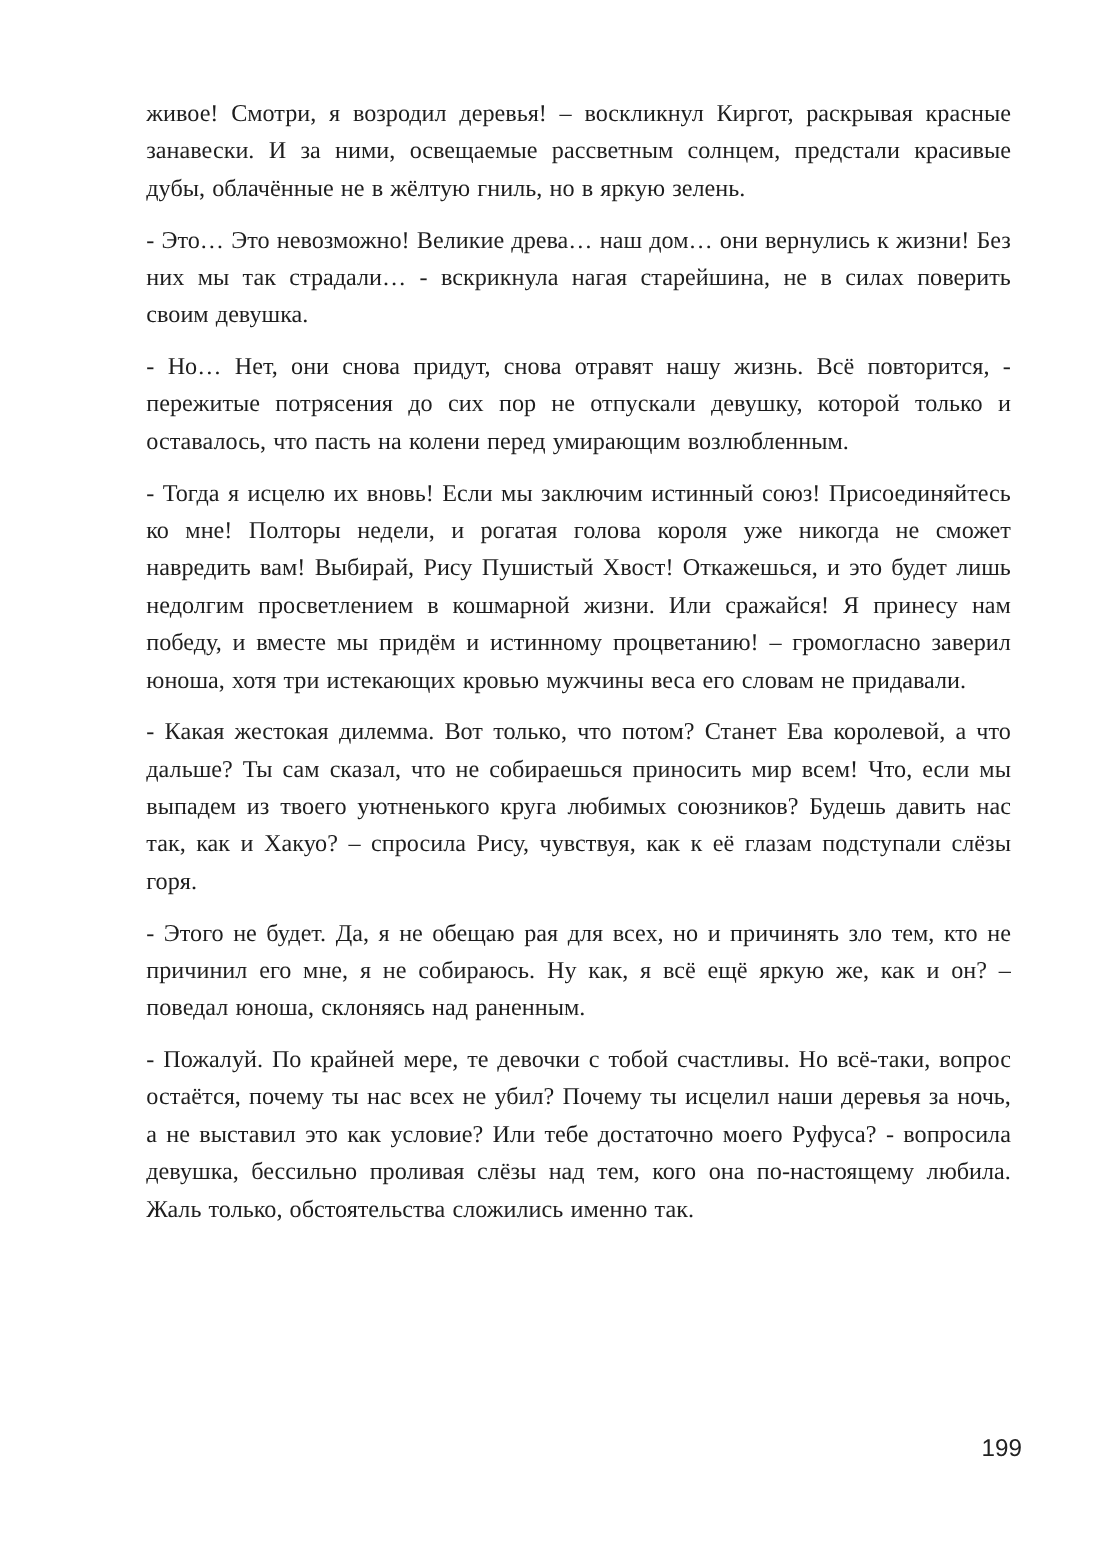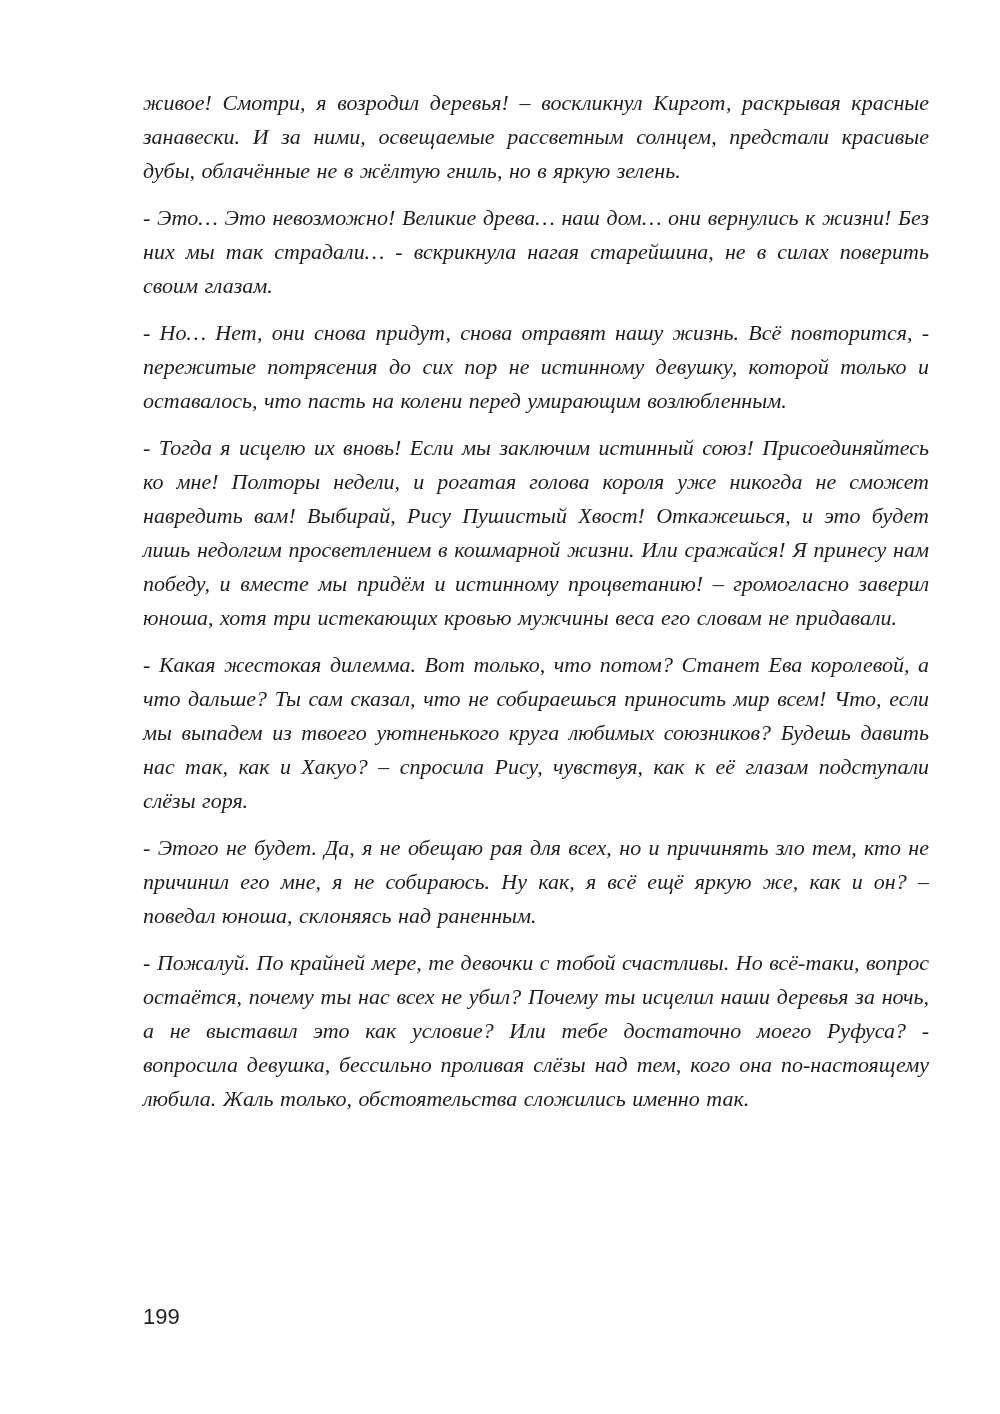--- a/index.html
+++ b/index.html
@@ -12,51 +12,50 @@
     width: 1000px;
     height: 1414px;
     background: #ffffff;
     overflow: hidden;
     font-family: "Liberation Serif", serif;
     color: #1e1e1e;
   }
   .text-block {
     position: absolute;
     top: 86px;
-    left: 143px;
+    left: 133px;
     width: 786px;
-    font-style: italic;
   }
   .para {
     margin: 0 0 13px 0;
     font-size: 22px;
     line-height: 34px;
     text-align: justify;
     text-justify: inter-word;
     word-spacing: 1px;
   }
   .page-number {
     position: absolute;
     top: 1304px;
     left: 143px;
     width: 786px;
-    text-align: left;
+    text-align: right;
     font-family: "Liberation Sans", sans-serif;
     font-size: 22px;
     line-height: 26px;
     color: #222222;
   }
 </style>
 </head>
 <body>
 
 <div class="page">
   <div class="text-block">
     <p class="para">живое! Смотри, я возродил деревья! – воскликнул Киргот, раскрывая красные занавески. И за ними, освещаемые рассветным солнцем, предстали красивые дубы, облачённые не в жёлтую гниль, но в яркую зелень.</p>
-    <p class="para">- Это… Это невозможно! Великие древа… наш дом…  они вернулись к жизни! Без них мы так страдали… - вскрикнула нагая старейшина, не в силах поверить своим глазам.</p>
-    <p class="para">- Но… Нет, они снова придут, снова отравят нашу жизнь. Всё повторится, - пережитые потрясения до сих пор не истинному девушку, которой только и оставалось, что пасть на колени перед умирающим возлюбленным.</p>
+    <p class="para">- Это… Это невозможно! Великие древа… наш дом…  они вернулись к жизни! Без них мы так страдали… - вскрикнула нагая старейшина, не в силах поверить своим девушка.</p>
+    <p class="para">- Но… Нет, они снова придут, снова отравят нашу жизнь. Всё повторится, - пережитые потрясения до сих пор не отпускали девушку, которой только и оставалось, что пасть на колени перед умирающим возлюбленным.</p>
     <p class="para">- Тогда я исцелю их вновь! Если мы заключим истинный союз! Присоединяйтесь ко мне! Полторы недели, и рогатая голова короля уже никогда не сможет навредить вам! Выбирай, Рису Пушистый Хвост! Откажешься, и это будет лишь недолгим просветлением в кошмарной жизни. Или сражайся! Я принесу нам победу, и вместе мы придём и истинному процветанию! – громогласно заверил юноша, хотя три истекающих кровью мужчины веса его словам не придавали.</p>
     <p class="para">- Какая жестокая дилемма. Вот только, что потом? Станет Ева королевой, а что дальше? Ты сам сказал, что не собираешься приносить мир всем! Что, если мы выпадем из твоего уютненького круга любимых союзников? Будешь давить нас так, как и Хакуо? – спросила Рису, чувствуя, как к её глазам подступали слёзы горя.</p>
     <p class="para">- Этого не будет. Да, я не обещаю рая для всех, но и причинять зло тем, кто не причинил его мне, я не собираюсь. Ну как, я всё ещё яркую же, как и он? – поведал юноша, склоняясь над раненным.</p>
     <p class="para">- Пожалуй. По крайней мере, те девочки с тобой счастливы. Но всё-таки, вопрос остаётся, почему ты нас всех не убил? Почему ты исцелил наши деревья за ночь, а не выставил это как условие? Или тебе достаточно моего Руфуса? - вопросила девушка, бессильно проливая слёзы над тем, кого она по-настоящему любила. Жаль только, обстоятельства сложились именно так.</p>
   </div>
   <div class="page-number">199</div>
 </div>
 
 </body></html>

